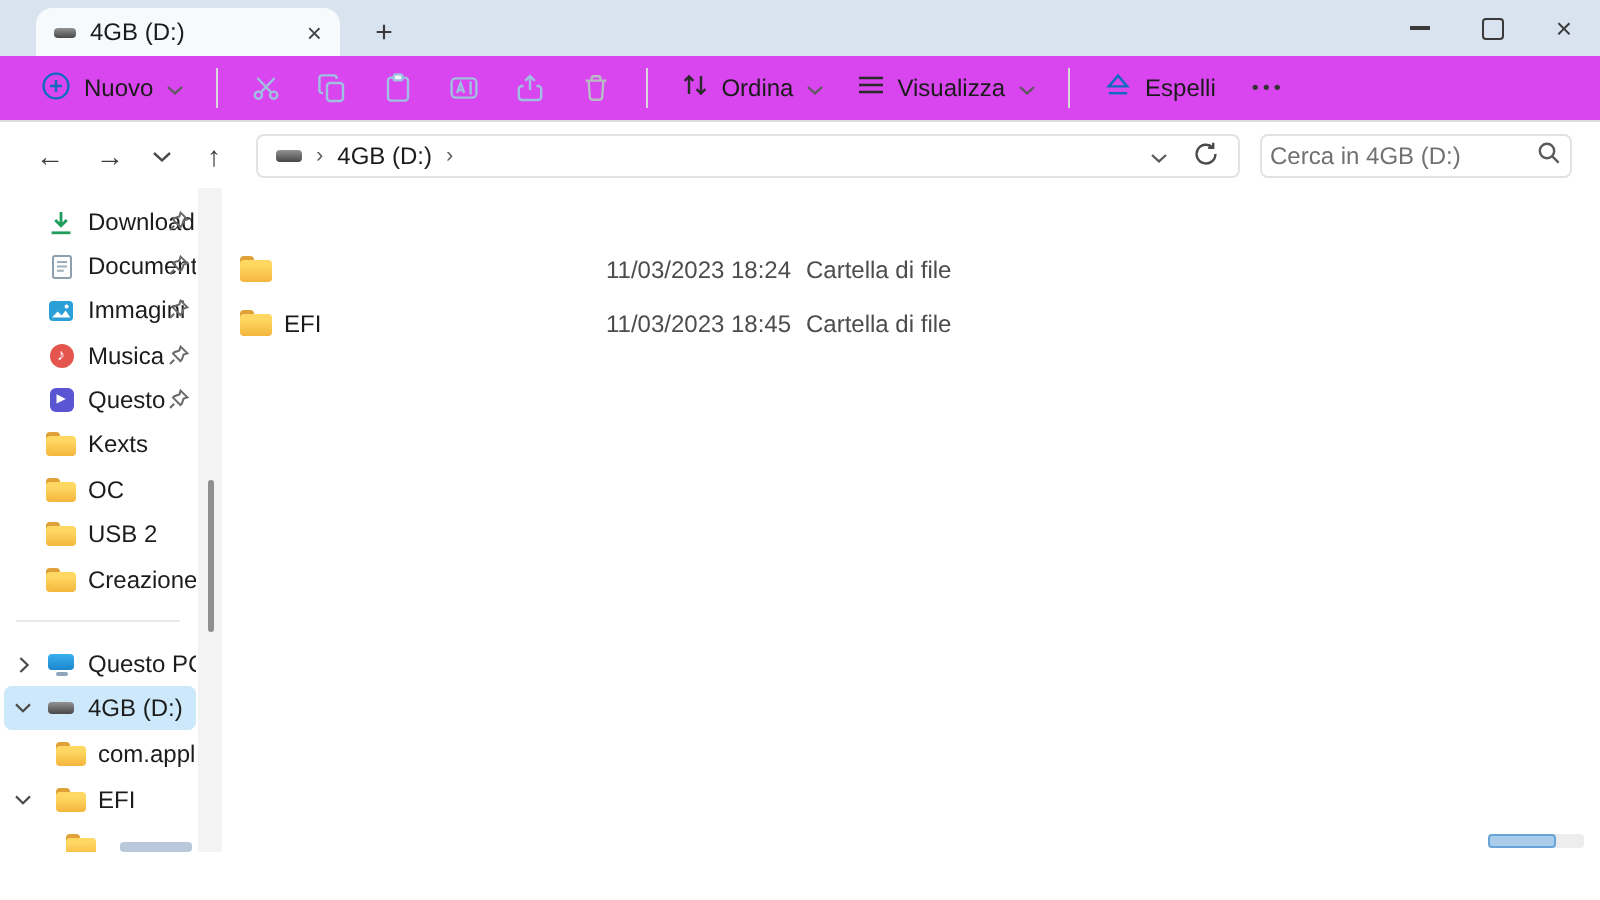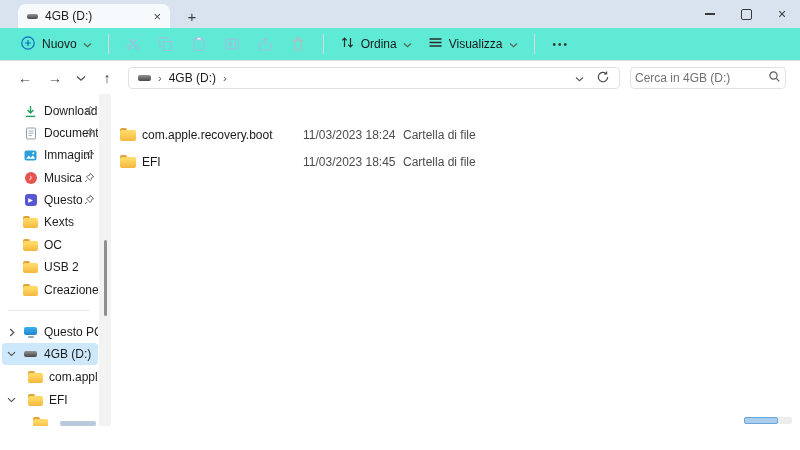--- a/index.html
+++ b/index.html
@@ -13,21 +13,21 @@
   .tab-label{flex:1;font-size:12px;white-space:nowrap;overflow:hidden;}
   .tab-x{color:#474747;font-size:13px;line-height:1;}
   .newtab{position:absolute;left:180px;top:4px;width:24px;height:24px;display:flex;align-items:center;justify-content:center;color:#3a3a3a;font-size:15px;}
   .winctl{position:absolute;right:0;top:0;height:28px;display:flex;}
   .wc{width:36px;height:28px;display:flex;align-items:center;justify-content:center;}
   .glyph-min{width:10px;height:1.5px;background:#3a3a3a;}
   .glyph-max{width:9px;height:9px;border:1.2px solid #3a3a3a;border-radius:2px;}
   .wc-close{font-size:14px;color:#3a3a3a;}
 
   
-  .toolbar{position:absolute;left:0;right:0;top:28px;height:33px;background:#5eead4;border-bottom:1px solid #dcdcdc;display:flex;align-items:center;padding-left:12px;box-sizing:border-box;}
+  .toolbar{position:absolute;left:0;right:0;top:28px;height:33px;background:#d946ef;border-bottom:1px solid #dcdcdc;display:flex;align-items:center;padding-left:12px;box-sizing:border-box;}
   .tbtn{display:flex;align-items:center;gap:6px;padding:0 8px;height:26px;border-radius:4px;}
   .tsep{width:1px;height:20px;background:#d8d8d8;margin:0 8px;flex:none;}
   .ticon{width:27px;height:26px;display:flex;align-items:center;justify-content:center;margin:0 3px;flex:none;}
   .more-dots{font-size:10px;color:#333;letter-spacing:2px;margin-left:10px;}
 
   
   .navbar{position:absolute;left:0;right:0;top:62px;height:32px;background:#fff;display:flex;align-items:center;padding:0 10px;box-sizing:border-box;}
   .nbtn{width:30px;height:26px;display:flex;align-items:center;justify-content:center;color:#3c3c3c;font-size:14px;flex:none;}
   .nbtn.chev{width:22px;}
   .addr{width:492px;height:22px;border:1px solid #e2e2e2;border-radius:4px;background:#fff;display:flex;align-items:center;padding:0 9px;gap:7px;margin-left:6px;box-sizing:border-box;flex:none;}
@@ -198,20 +198,31 @@
             </svg>
       </span>
       <span>Visualizza</span>
       <span>
         <svg width="9" height="6" viewBox="0 0 9 6">
               <polyline points="1,1.5 4.5,4.7 8,1.5" fill="none" stroke="#5a5a5a" stroke-width="1.1"></polyline>
             </svg>
       </span>
     </div>
     <div class="tsep"></div>
+    <div class="tbtn">
+      <span>
+        <svg width="16" height="15" viewBox="0 0 16 15">
+              <g fill="none" stroke="#0f6cbd" stroke-width="1.2">
+                <path d="M8 2.8l4.6 5.4H3.4z"></path>
+                <path d="M3.4 11.6h9.2"></path>
+              </g>
+            </svg>
+      </span>
+      <span>Espelli</span>
+    </div>
     <div class="more-dots">•••</div>
   </div>
 
   <div class="navbar">
     <div class="nbtn">←</div>
     <div class="nbtn">→</div>
     <div class="nbtn chev">
       <svg width="10" height="7" viewBox="0 0 10 7">
             <polyline points="1,1.5 5,5.2 9,1.5" fill="none" stroke="#4a4a4a" stroke-width="1.2"></polyline>
           </svg>
@@ -416,21 +427,20 @@
       <div class="vtrack">
         <div class="vthumb"></div>
       </div>
     </div>
 
     <div class="main">
 
       <div class="frow" style="top:27px">
         <div class="fcell c1">
           <span class="fold" style="margin-right:6px"></span>
-          <span class="fname">com.apple.recovery.boot</span>
         </div>
         <div class="fcell c2">
               <span class="fmeta">11/03/2023 18:24</span>
             </div>
         <div class="fcell c3">
               <span class="fmeta">Cartella di file</span>
             </div>
         <div class="fcell c4">
               <span class="fmeta"></span>
             </div>

